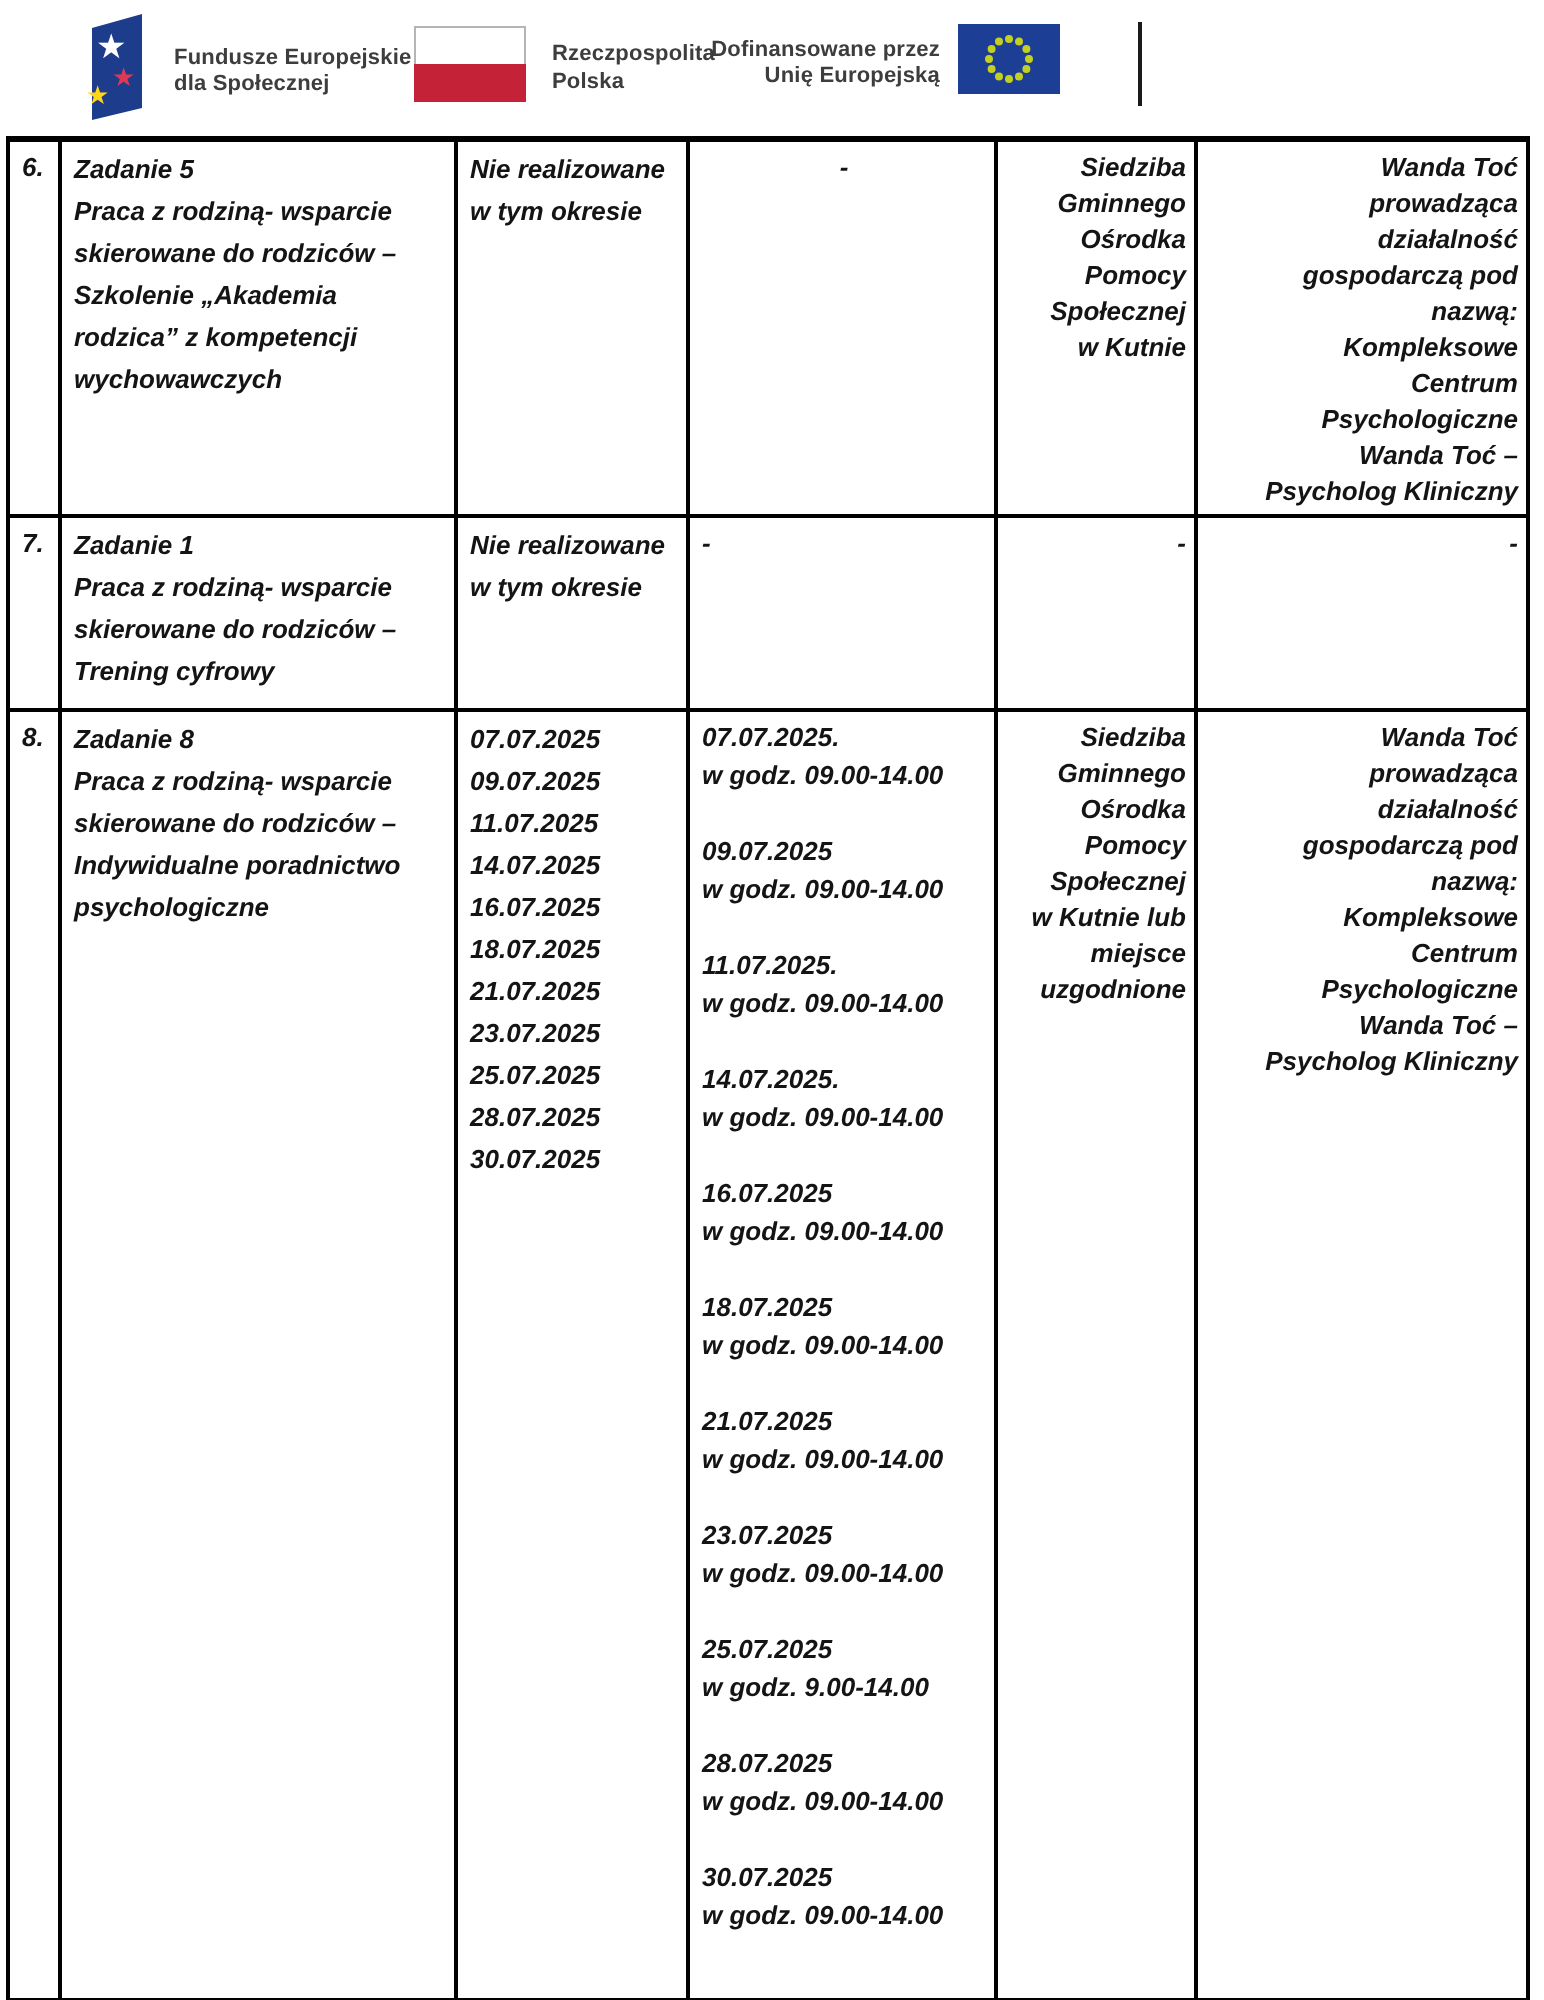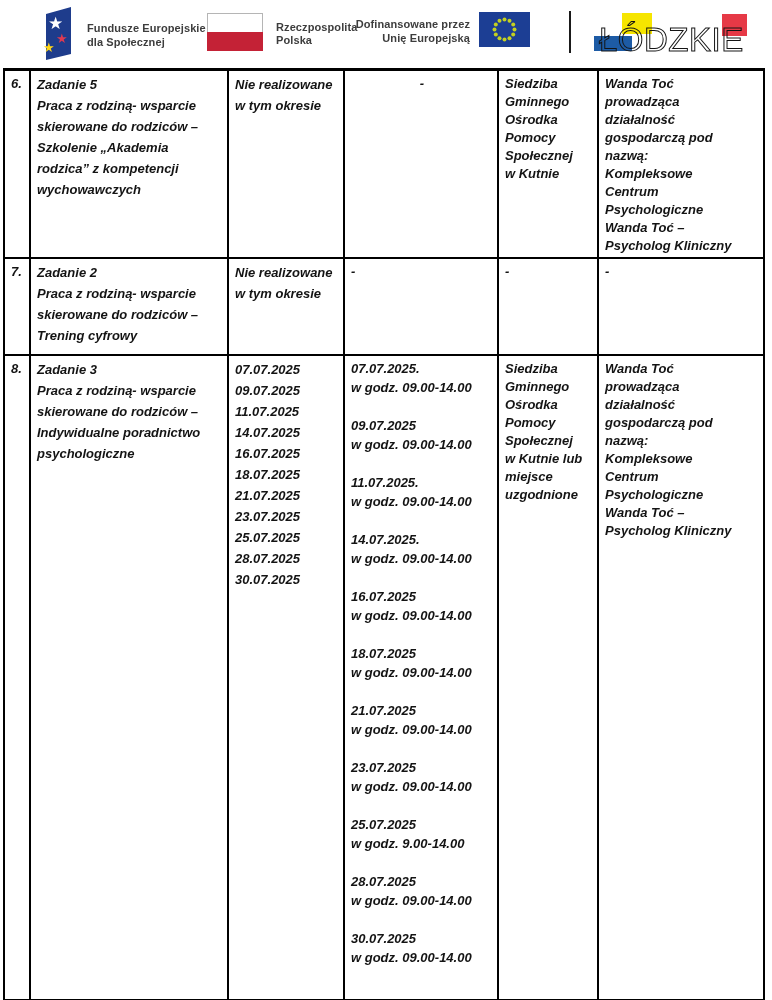--- a/index.html
+++ b/index.html
@@ -37,21 +37,21 @@
   }
   .cell{white-space:pre-line;}
   tr.r6{height:185px;}
   tr.r7{height:97px;}
   tr.r8{height:645px;}
   td.c-no{padding-left:4px;}
   td.c-no .cell{line-height:20px;}
   td.c-task .cell{line-height:21px;}
   td.c-dates .cell{line-height:21px;}
   td.c-sched .cell{line-height:19px;}
-  td.c-loc .cell,td.c-con .cell{line-height:18px;padding-top:1px;}
+  td.c-loc .cell,td.c-con .cell{line-height:18px;padding-top:1px;text-align:right;}
   td.center{text-align:center;}
 </style>
 </head>
 <body>
 
 <div class="page">
 
   <div class="logo-header">
 
     <div class="lg fundusze">
@@ -103,28 +103,20 @@
               <circle cx="15.5" cy="17.5" r="2"></circle>
             <circle cx="16.8" cy="12.5" r="2"></circle>
               <circle cx="20.5" cy="8.8" r="2"></circle>
           </g>
         </svg>
       </span>
     </div>
 
     <div class="logo-divider"></div>
 
-    <div class="lodzkie">
-      <svg width="168" height="48" viewBox="0 0 168 48">
-        <rect x="0" y="23" width="38" height="15" fill="#1d5ba5"></rect>
-        <rect x="28" y="0" width="30" height="21" fill="#f6e500"></rect>
-        <rect x="128" y="1" width="25" height="22" fill="#e63946"></rect>
-        <text x="5" y="38" font-size="33" font-family="Liberation Sans, sans-serif" fill="none" stroke="#141414" stroke-width="1" letter-spacing="0.5">ŁÓDZKIE</text>
-      </svg>
-    </div>
   </div>
 
   <table class="sched">
     <colgroup>
       <col style="width:26px">
         <col style="width:198px">
         <col style="width:116px">
       <col style="width:154px">
         <col style="width:100px">
         <col style="width:166px">
@@ -168,21 +160,21 @@
 Psychologiczne
 Wanda Toć –
 Psycholog Kliniczny</div>
           </td>
       </tr>
       <tr class="r7">
         <td class="c-no">
             <div class="cell">7.</div>
           </td>
         <td class="c-task">
-            <div class="cell">Zadanie 2
+            <div class="cell">Zadanie 1
 Praca z rodziną- wsparcie
 skierowane do rodziców –
 Trening cyfrowy</div>
           </td>
         <td class="c-dates">
             <div class="cell">Nie realizowane
 w tym okresie</div>
           </td>
         <td class="c-sched">
             <div class="cell">-</div>
@@ -192,21 +184,21 @@
           </td>
         <td class="c-con">
             <div class="cell">-</div>
           </td>
       </tr>
       <tr class="r8">
         <td class="c-no">
             <div class="cell">8.</div>
           </td>
         <td class="c-task">
-            <div class="cell">Zadanie 3
+            <div class="cell">Zadanie 8
 Praca z rodziną- wsparcie
 skierowane do rodziców –
 Indywidualne poradnictwo
 psychologiczne</div>
           </td>
         <td class="c-dates">
             <div class="cell">07.07.2025
 09.07.2025
 11.07.2025
 14.07.2025

